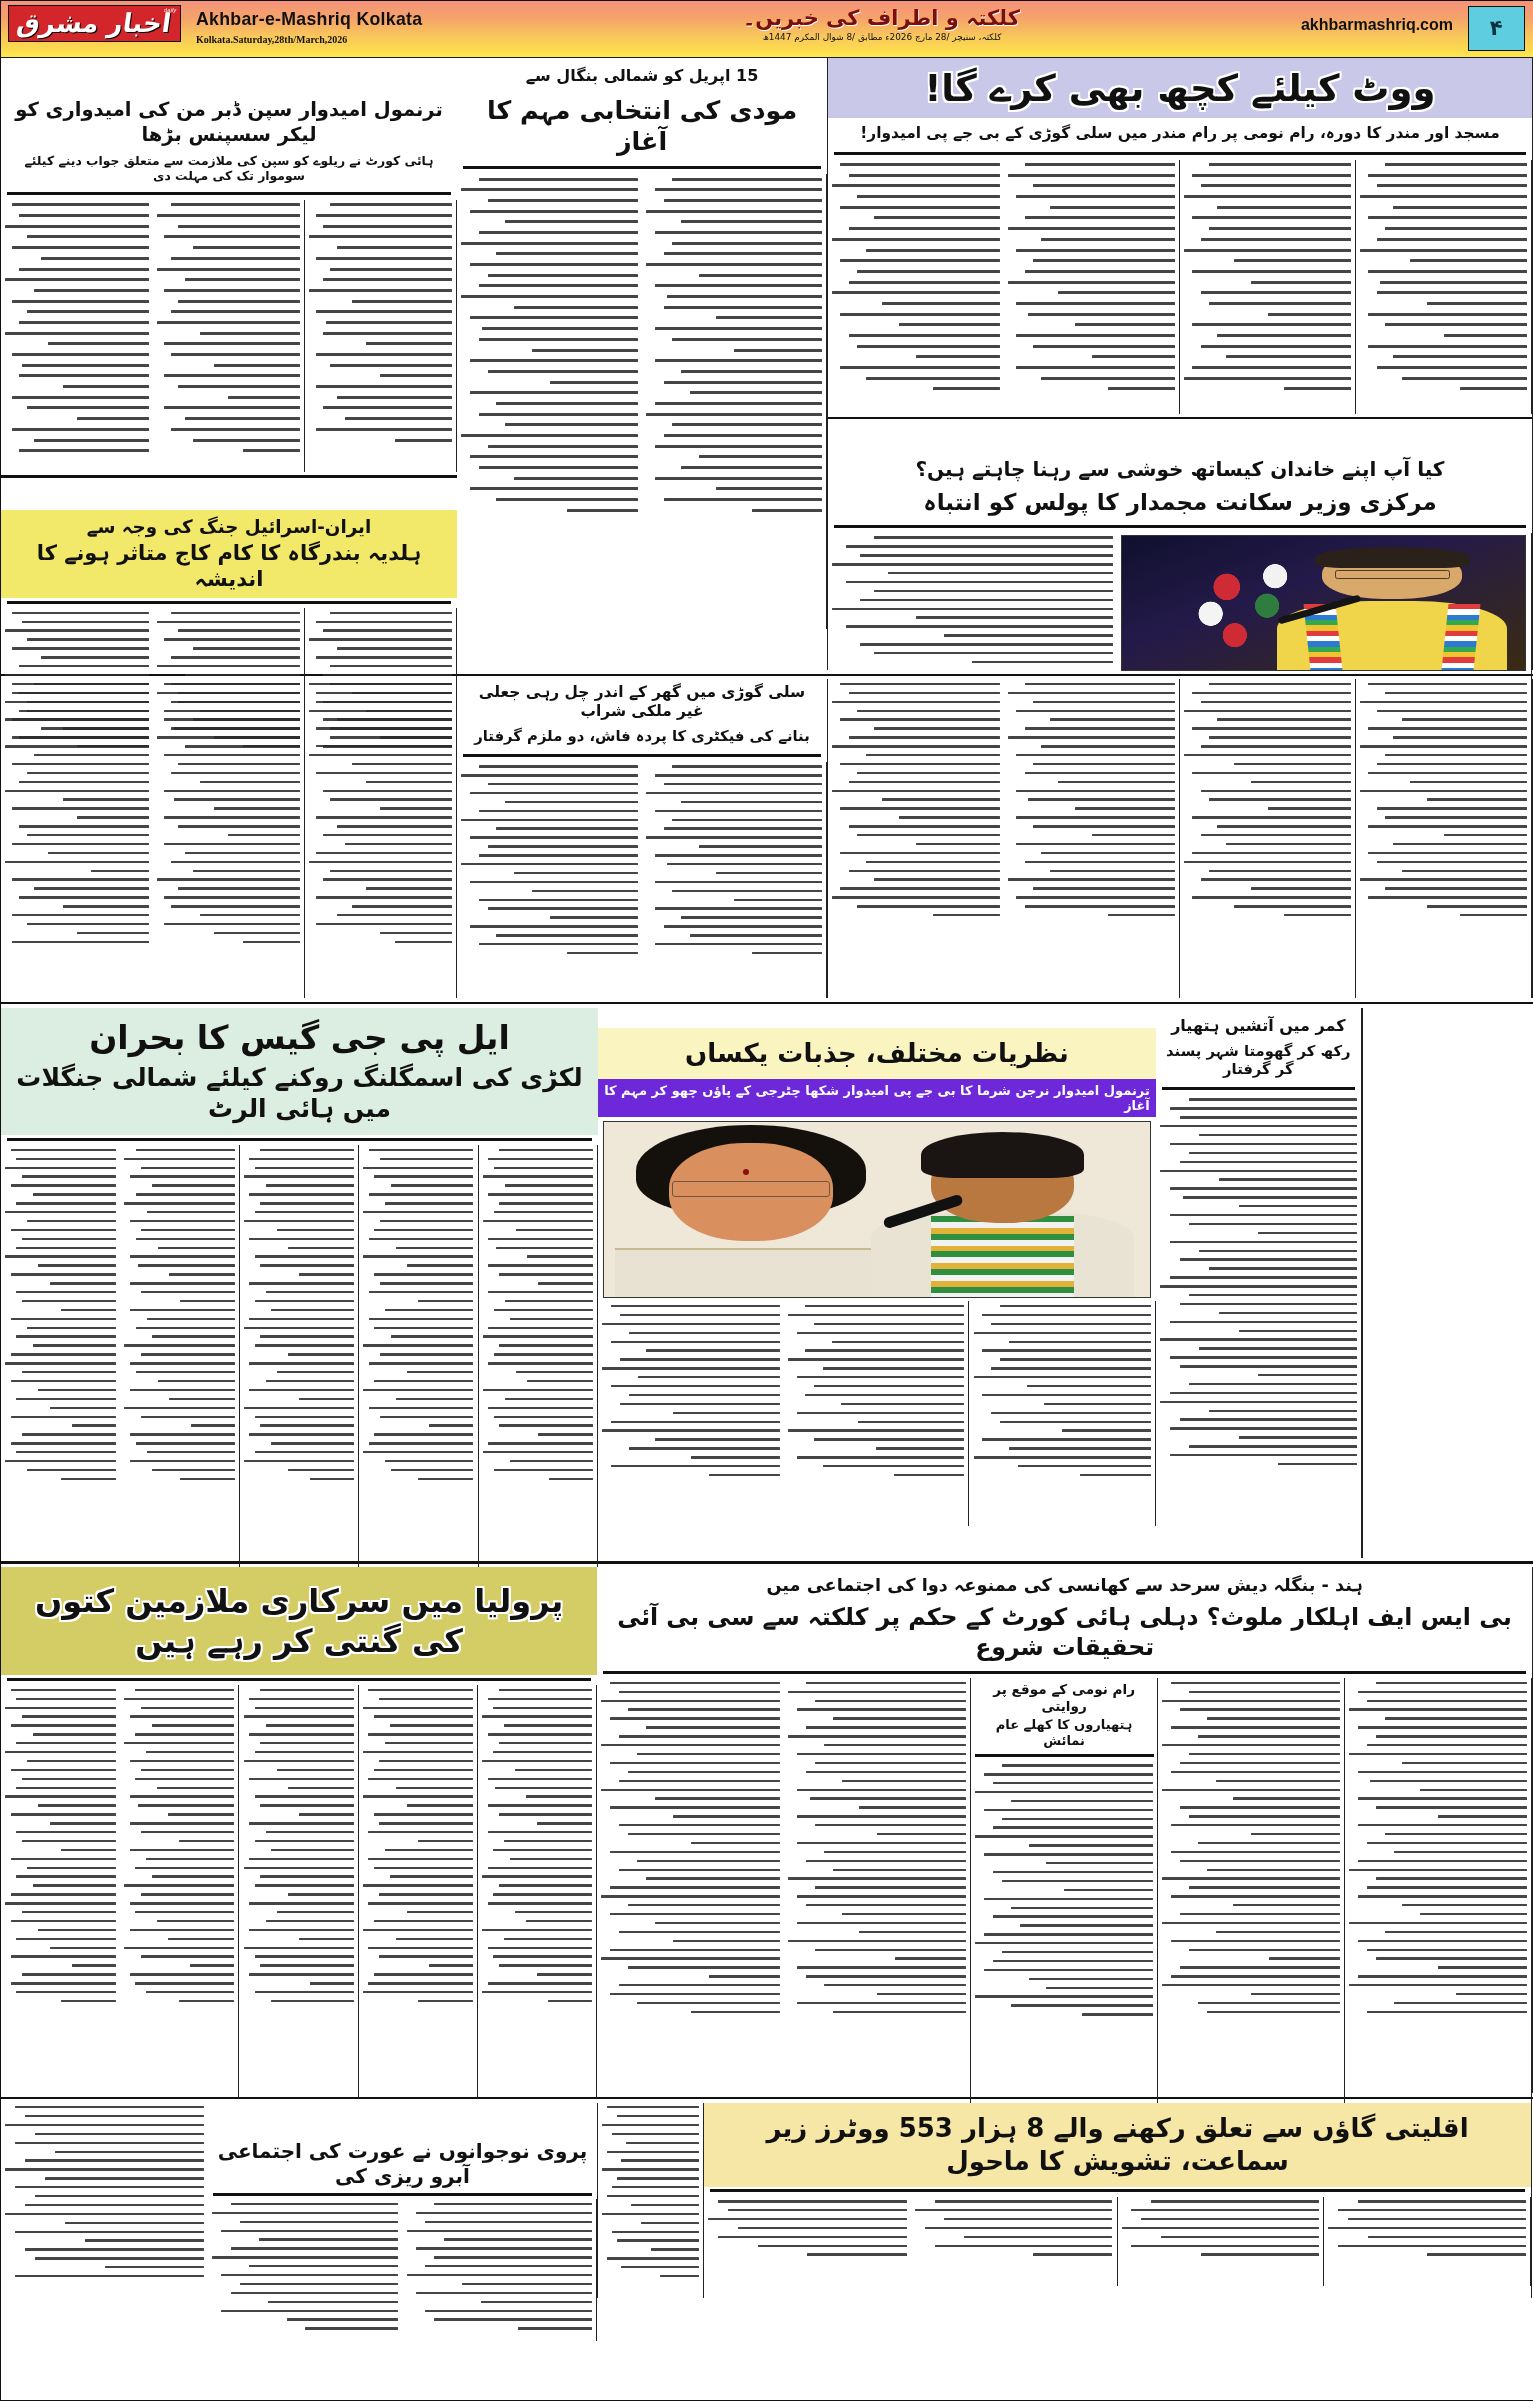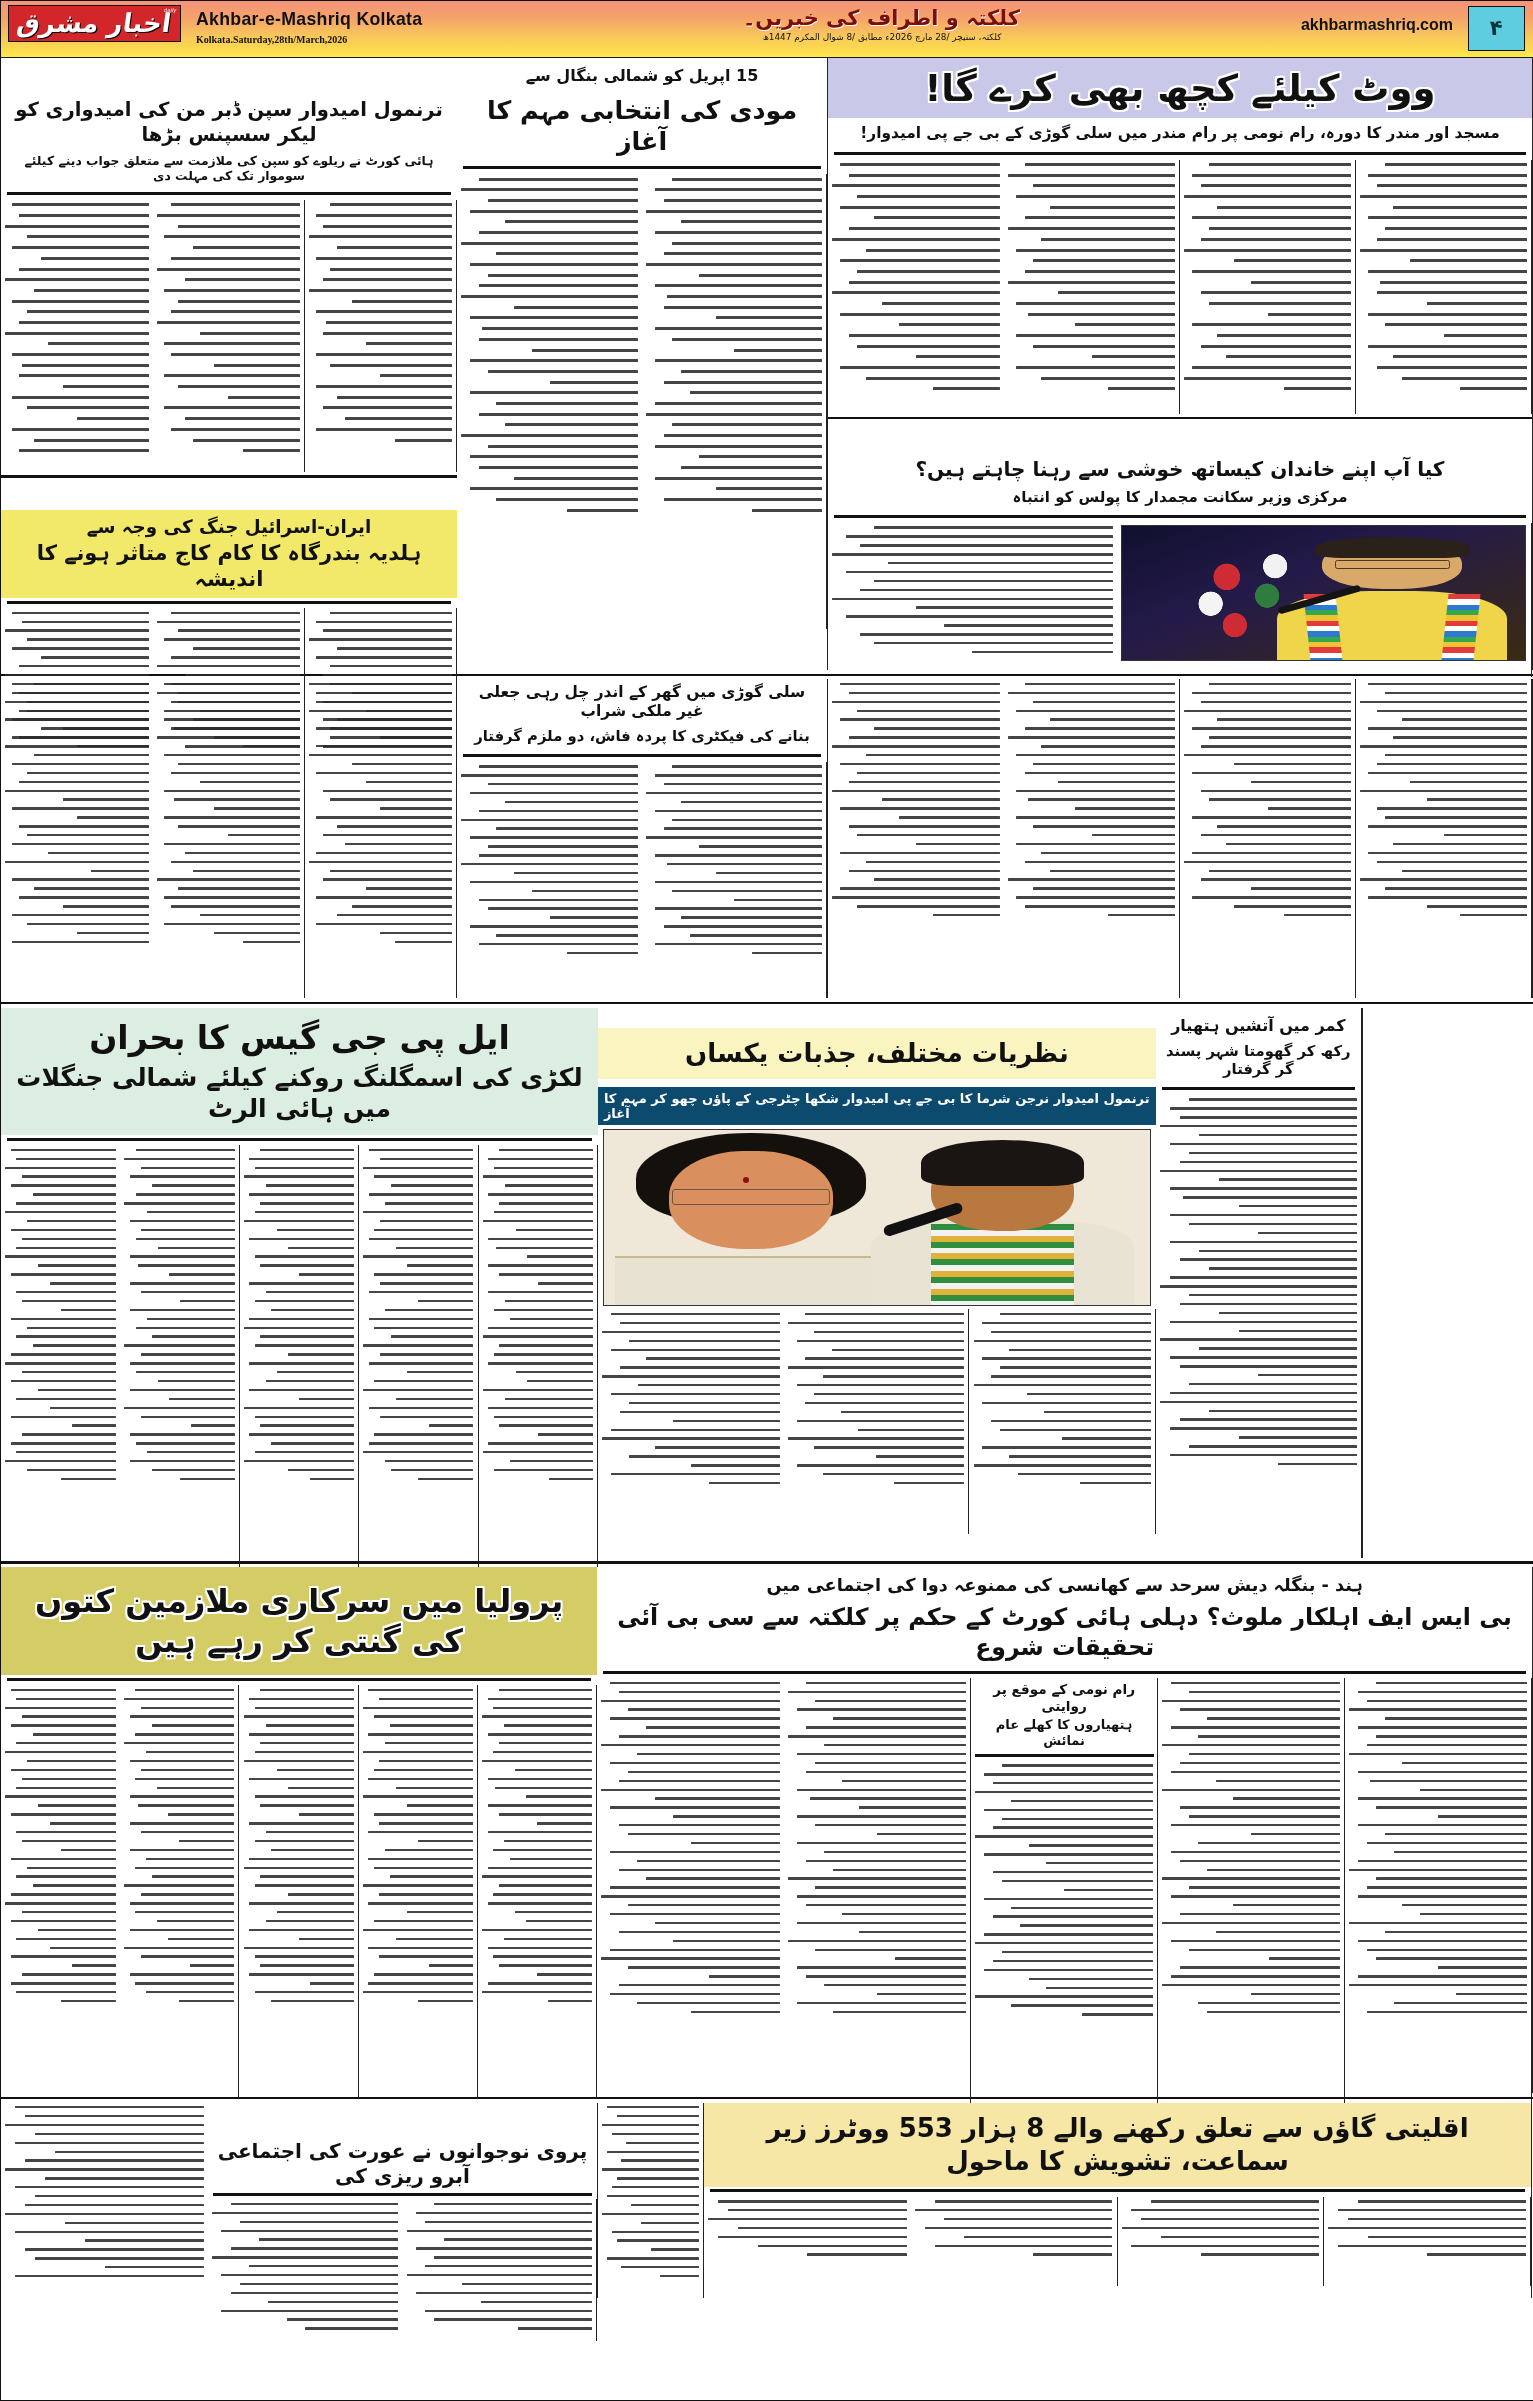--- a/index.html
+++ b/index.html
@@ -167,22 +167,22 @@
   .w-glass{position:absolute;left:21%;top:34%;width:58%;height:9%;border:1.8px solid #6d5540;border-radius:3px;}
   .w-sari{position:absolute;left:0;bottom:0;width:100%;height:28%;background:#e8e2d2;border-top:2.4px solid #c8b98f;}
   .man2 { position:absolute; right:2%; bottom:0; width:50%; height:100%; }
   .m2-hair{position:absolute;left:20%;top:6%;width:60%;height:26%;background:#1a1512;border-radius:50% 50% 20% 20%;}
   .m2-face{position:absolute;left:24%;top:14%;width:52%;height:44%;background:#b9783f;border-radius:46%;}
   .m2-body{position:absolute;left:2%;bottom:0;width:96%;height:48%;background:#e9e3d4;border-radius:30% 30% 0 0;}
   .m2-scarf{position:absolute;left:24%;bottom:0;width:52%;height:46%;
     background:repeating-linear-gradient(180deg,#2f8f3e 0 5.9px,#f2f2f2 5.9px 11.8px,#e0b23a 11.8px 17.7px);}
   .m2-mic{position:absolute;left:6%;top:48%;width:30%;height:6%;background:#111;border-radius:23.6px;transform:rotate(-18deg);}
   .photo-cap-bar {
-    direction:rtl; text-align:left; font-size:13px; font-weight:bold;
-    background:#0c4a6e; color:#fff; padding:4.1px 5.9px;margin-top:8px;
+    direction:rtl; text-align:right; font-size:13px; font-weight:bold;
+    background:#6d28d9; color:#fff; padding:4.1px 5.9px;
   }
 </style>
 </head>
 <body>
 
 <div id="page">
 
   <div class="masthead">
     <div class="logo-box">
       <span class="logo-urdu">اخبار مشرق</span>
@@ -518,21 +518,21 @@
             <div class="uline w95"></div>
           <div class="uline w80"></div>
             <div class="uline w90"></div>
             <div class="uline w75"></div>
           <div class="uline w40"></div>
         </div>
       </div>
 
       <div class="rule-h"></div>
       <div class="hl hl-white hl-md" style="font-size:20px;">کیا آپ اپنے خاندان کیساتھ خوشی سے رہنا چاہتے ہیں؟</div>
-      <div class="hl hl-white hl-lg" style="font-size:15px;padding-top:0;">مرکزی وزیر سکانت مجمدار کا پولس کو انتباہ</div>
+      <div class="hl hl-white hl-lg" style="font-size:23px;padding-top:0;">مرکزی وزیر سکانت مجمدار کا پولس کو انتباہ</div>
       <div class="underbar"></div>
       <div class="cols" style="height:154px;">
         <div class="col utext" style="width:41%;">
           <div class="uline dense w85"></div>
           <div class="uline dense w95"></div>
             <div class="uline dense w90"></div>
           <div class="uline dense w100"></div>
             <div class="uline dense w80"></div>
           <div class="uline dense w95"></div>
             <div class="uline dense w85"></div>

